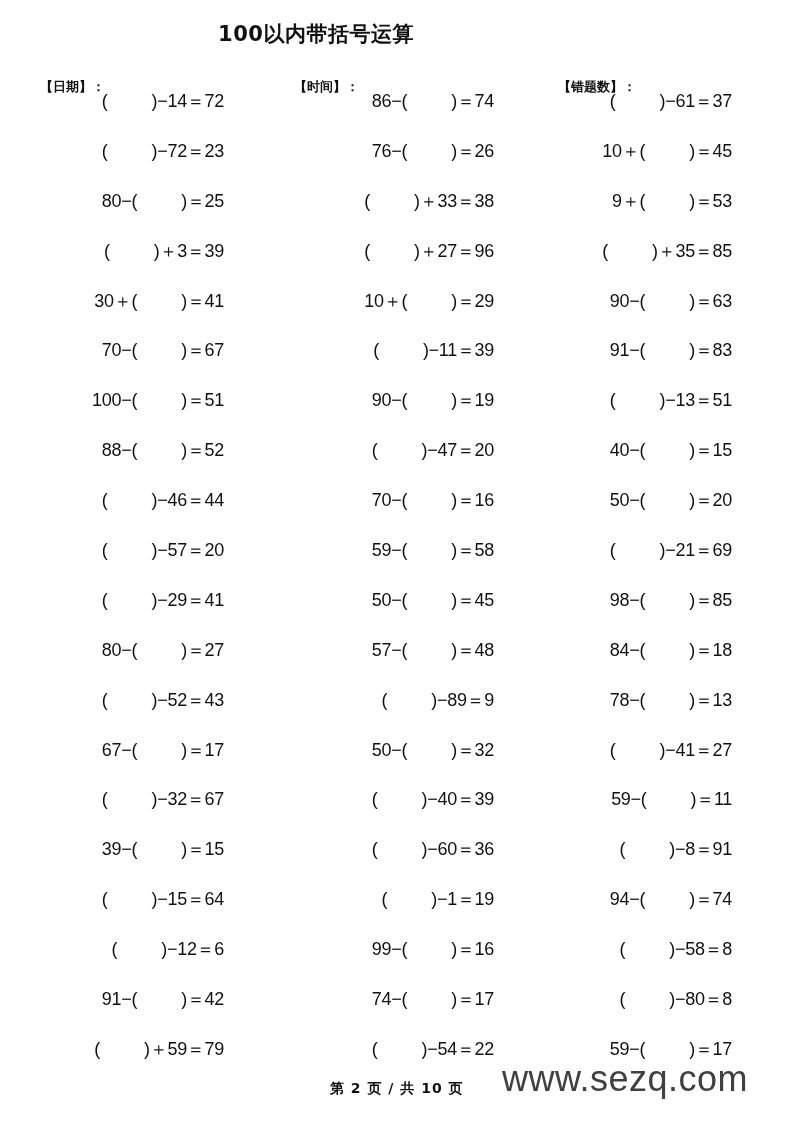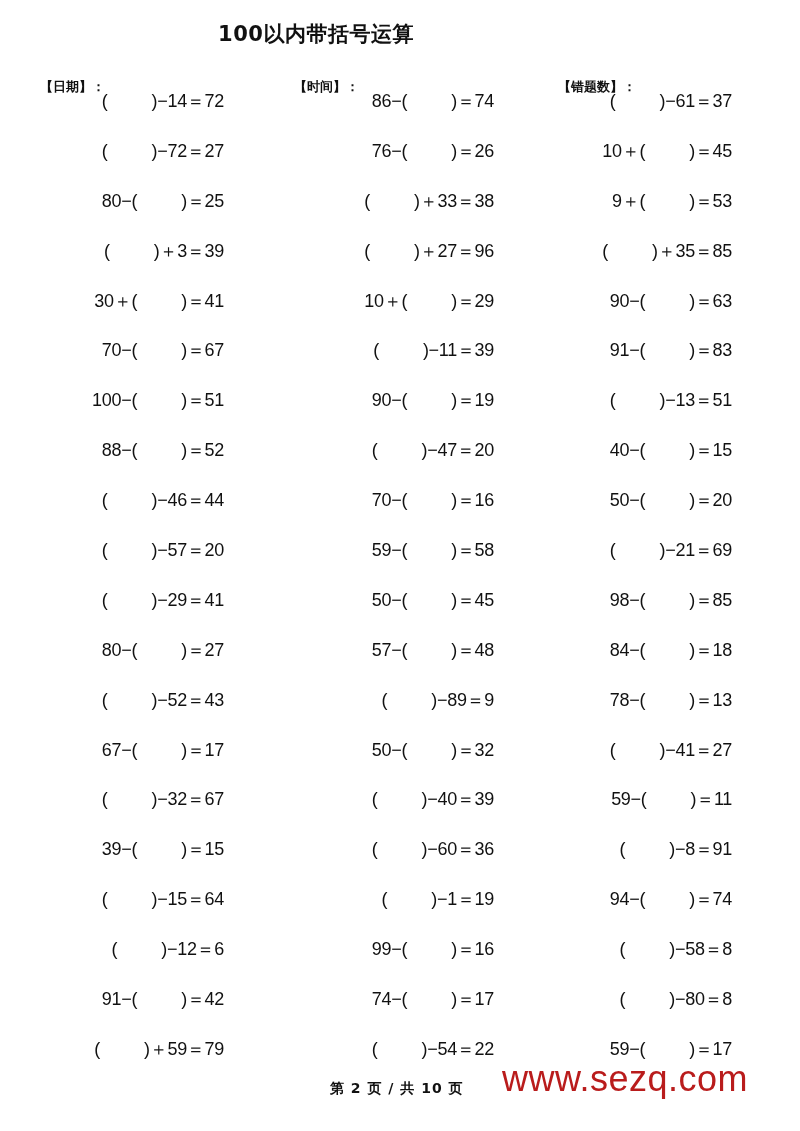--- a/index.html
+++ b/index.html
@@ -10,39 +10,39 @@
     .hdr { position: absolute; top: 57px; font-size: 13px; font-weight: bold; margin-top: 21px; }
     .hdr.h1 { left: 40px; } .hdr.h2 { left: 294px; } .hdr.h3 { left: 558px; text-align: right; }
     .grid { position: absolute; top: 88px; left: 0; width: 800px; }
     .row { position: relative; height: 49.9px; }
     .eq { position: absolute; top: 0; height: 26px; line-height: 26px; font-size: 18px;
           white-space: pre; text-align: right; letter-spacing: -0.3px;
           font-family: "Liberation Sans", "DejaVu Sans", sans-serif; }
     .eq.c0 { right: 576px; } .eq.c1 { right: 306px; } .eq.c2 { right: 68px; }
     .blank { display: inline-block; width: 44px; }
     .footer { position: absolute; top: 1080px; left: 330px; font-size: 14px; font-weight: bold; letter-spacing: 1px; }
-    .watermark { position: absolute; top: 1058px; left: 502px; font-size: 36px; color: #b91c1c;
+    .watermark { position: absolute; top: 1058px; left: 502px; font-size: 36px; color: #404040;
                  font-family: "Liberation Sans", sans-serif; letter-spacing: 0.5px; }
   </style>
 </head>
 <body>
 
 <div class="title">100以内带括号运算</div>
 <div class="hdr h1">【日期】：</div>
 <div class="hdr h2">【时间】：</div>
 <div class="hdr h3">【错题数】：</div>
 
 <div class="grid" id="grid">
     <div class="row">
       <div class="eq c0"><span></span><span>(</span><span class="blank"></span><span>)</span><span>−14＝72</span></div>
       <div class="eq c1"><span>86−</span><span>(</span><span class="blank"></span><span>)</span><span>＝74</span></div>
       <div class="eq c2"><span></span><span>(</span><span class="blank"></span><span>)</span><span>−61＝37</span></div>
     </div>
     <div class="row">
-      <div class="eq c0"><span></span><span>(</span><span class="blank"></span><span>)</span><span>−72＝27</span></div>
+      <div class="eq c0"><span></span><span>(</span><span class="blank"></span><span>)</span><span>−72＝23</span></div>
       <div class="eq c1"><span>76−</span><span>(</span><span class="blank"></span><span>)</span><span>＝26</span></div>
       <div class="eq c2"><span>10＋</span><span>(</span><span class="blank"></span><span>)</span><span>＝45</span></div>
     </div>
     <div class="row">
       <div class="eq c0"><span>80−</span><span>(</span><span class="blank"></span><span>)</span><span>＝25</span></div>
       <div class="eq c1"><span></span><span>(</span><span class="blank"></span><span>)</span><span>＋33＝38</span></div>
       <div class="eq c2"><span>9＋</span><span>(</span><span class="blank"></span><span>)</span><span>＝53</span></div>
     </div>
     <div class="row">
       <div class="eq c0"><span></span><span>(</span><span class="blank"></span><span>)</span><span>＋3＝39</span></div>

